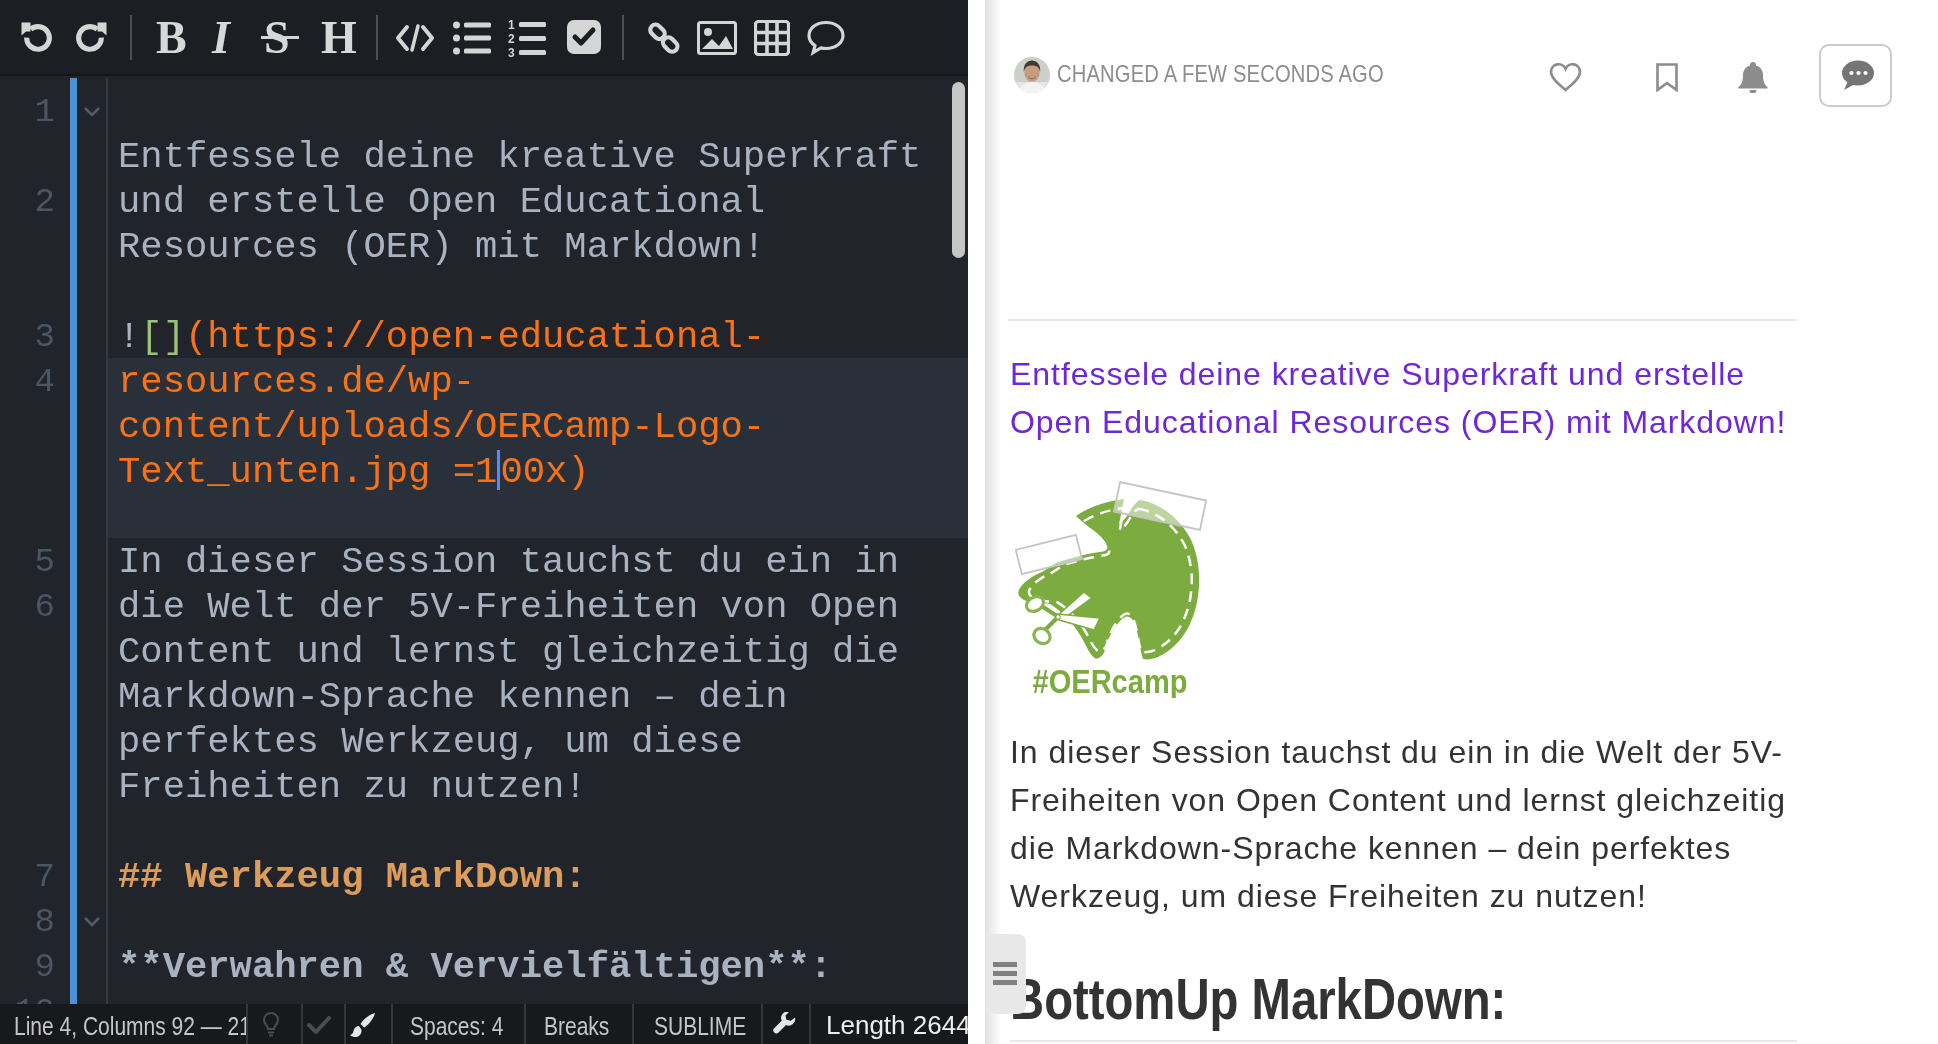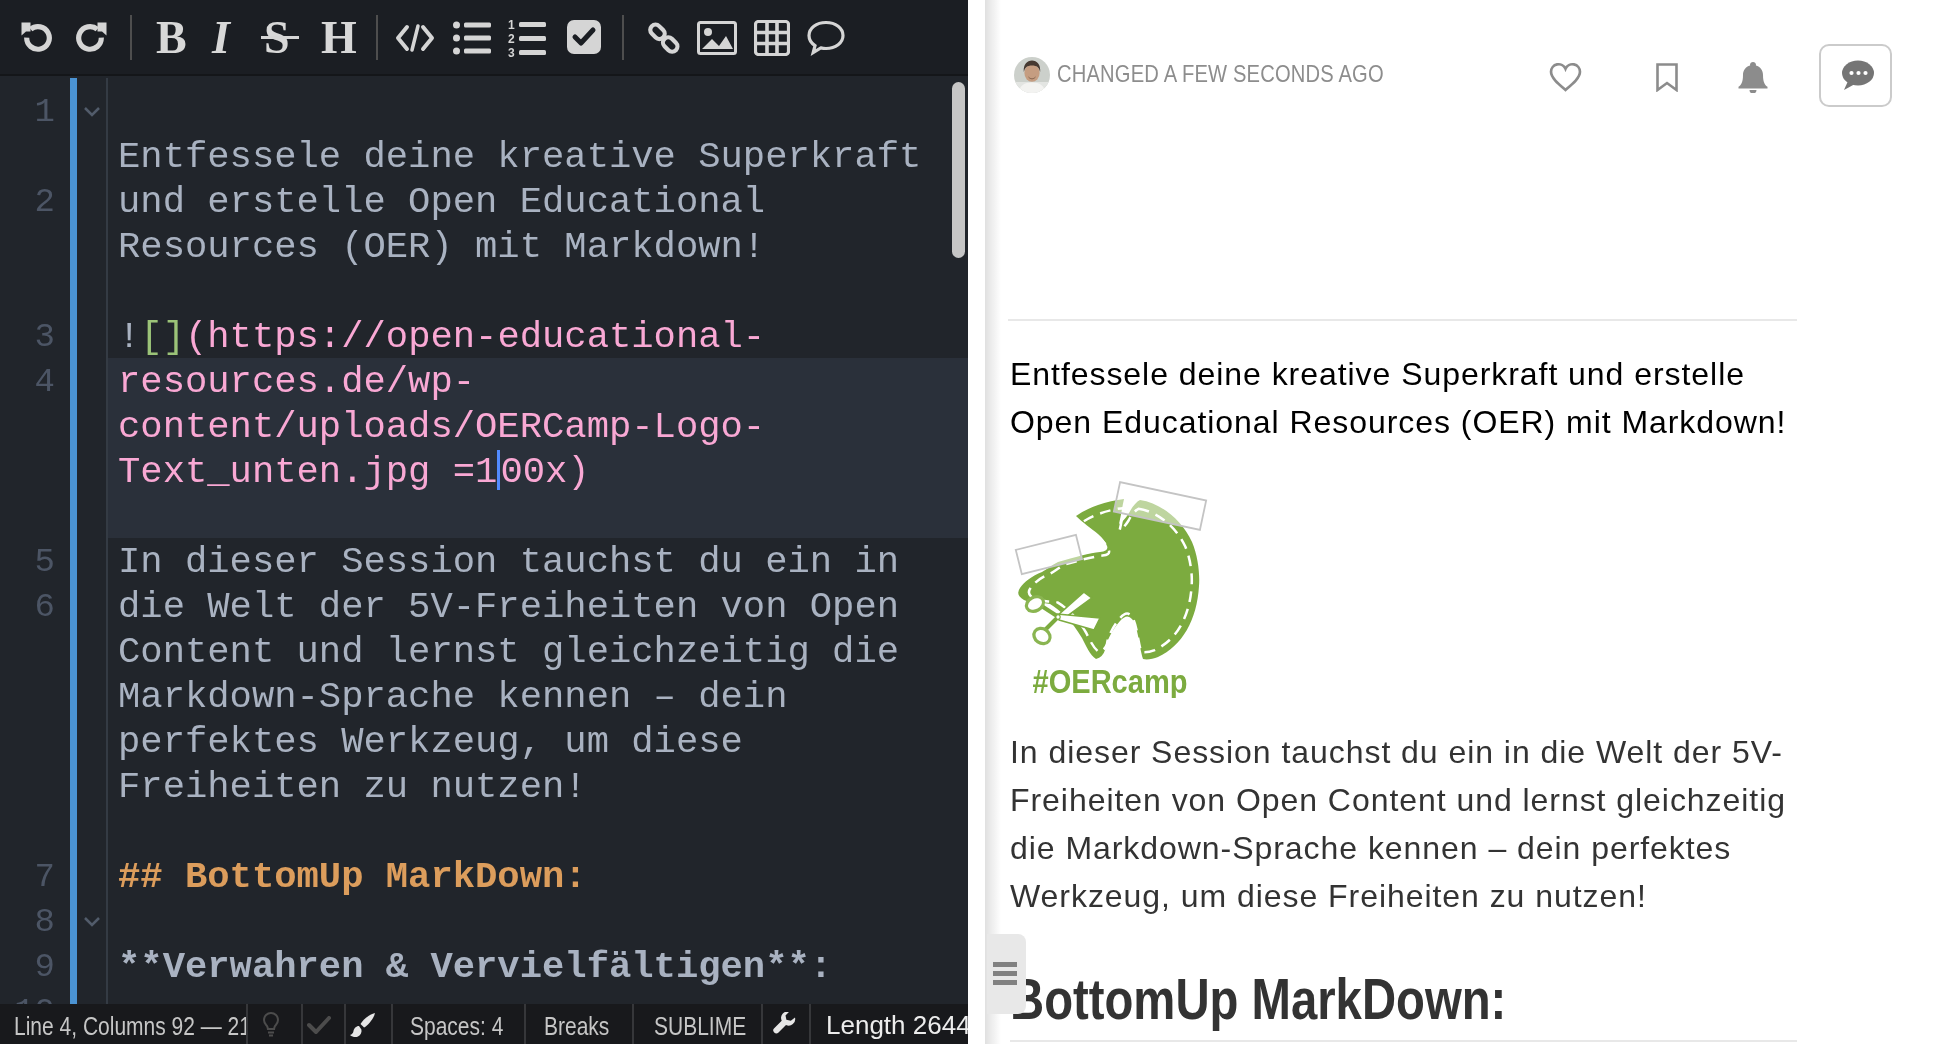--- a/index.html
+++ b/index.html
@@ -17,42 +17,42 @@
   .ln { position:absolute; left:0; width:55px; text-align:right;
         font-family:"Liberation Mono", monospace; font-size:34px; line-height:45px;
         color:#4c5565; }
   #bluebar { position:absolute; left:70px; top:78px; width:7px; height:926px; background:#4b93d3; }
   #gutline { position:absolute; left:106px; top:78px; width:2px; height:926px; background:#343b44; }
   #activeln { position:absolute; left:108px; top:358px; width:860px; height:180px; background:#2a303a; }
   #code { position:absolute; left:118px; top:90px;
           font-family:"Liberation Mono", monospace; font-size:37.2px; line-height:45px;
           color:#a9b2c1; white-space:pre; }
   .org { color:#dc9d5c; font-weight:bold; }
-  .blu { color:#f9a8d4; }
+  .blu { color:#f97316; }
   .grn { color:#9bc378; }
   .cur { display:inline-block; width:0; border-left:3px solid #528bff; height:40px;
          vertical-align:-8px; }
   #thumb { position:absolute; left:952px; top:82px; width:13px; height:176px;
            border-radius:7px; background:#c6c6c6; }
   #sb { position:absolute; left:0; bottom:0; width:968px; height:40px; background:#18191c;
         color:#c6c6c6; font-size:27px; }
   #sb .sep { position:absolute; top:0; width:2px; height:40px; background:#36373a; }
   #sb .t { position:absolute; top:9px; line-height:27px; font-size:25px; white-space:nowrap;
            transform:scaleX(0.84); transform-origin:0 0; }
   #sb .tb2 { transform:none; font-size:26px; top:8px; }
   
   #pv { position:absolute; left:968px; top:0; width:970px; height:1044px; background:#fff; }
   #pvshadow { position:absolute; left:17px; top:0; width:16px; height:1044px;
               background:linear-gradient(to right, rgba(0,0,0,0.12), rgba(0,0,0,0)); }
   #infotxt { position:absolute; left:89px; top:60px; font-size:24px; color:#8d8d8d;
              letter-spacing:0.2px; transform:scaleX(0.84); transform-origin:0 0; white-space:nowrap; }
   #h1a { position:absolute; left:42px; top:142px; width:800px;
          font-size:65px; font-weight:bold; color:#333; line-height:79px; letter-spacing:-0.35px; }
   .hr { position:absolute; height:2px; background:#e8e8e8; }
-  #p1 { position:absolute; left:42px; top:350px; font-size:32px; color:#000000; line-height:48px; letter-spacing:0.95px; }
+  #p1 { position:absolute; left:42px; top:350px; font-size:32px; color:#6d28d9; line-height:48px; letter-spacing:0.95px; }
   #p2 { position:absolute; left:42px; top:728px; font-size:32px; color:#333; line-height:48px; letter-spacing:0.95px; }
   #h2a { position:absolute; left:42px; top:965px; font-size:58px; font-weight:bold;
          color:#333; transform:scaleX(0.815); transform-origin:0 0; white-space:nowrap; }
   #tab { position:absolute; left:19px; top:934px; width:39px; height:80px;
          background:#e8e8e8; border-radius:0 8px 8px 0; }
   #tab .bar { position:absolute; left:6px; width:24px; height:5px; background:#818181; }
   #cbtn { position:absolute; left:851px; top:44px; width:73px; height:63px;
           border:2px solid #cbcbcb; border-radius:10px; }
 </style>
 </head>
@@ -71,21 +71,21 @@
 content/uploads/OERCamp-Logo-
 Text_unten.jpg =1<span class="cur"></span>00x)</span>
 
 In dieser Session tauchst du ein in
 die Welt der 5V-Freiheiten von Open
 Content und lernst gleichzeitig die
 Markdown-Sprache kennen – dein
 perfektes Werkzeug, um diese
 Freiheiten zu nutzen!
 
-<span class="org">## BottomUp MarkDown:</span>
+<span class="org">## Werkzeug MarkDown:</span>
 
 <b>**Verwahren &amp; Vervielfältigen**:</b></div>
   <div class="ln" style="top:90px">1</div>
   <div class="ln" style="top:180px">2</div>
   <div class="ln" style="top:315px">3</div>
   <div class="ln" style="top:360px">4</div>
   <div class="ln" style="top:540px">5</div>
   <div class="ln" style="top:585px">6</div>
   <div class="ln" style="top:855px">7</div>
   <div class="ln" style="top:900px">8</div>

